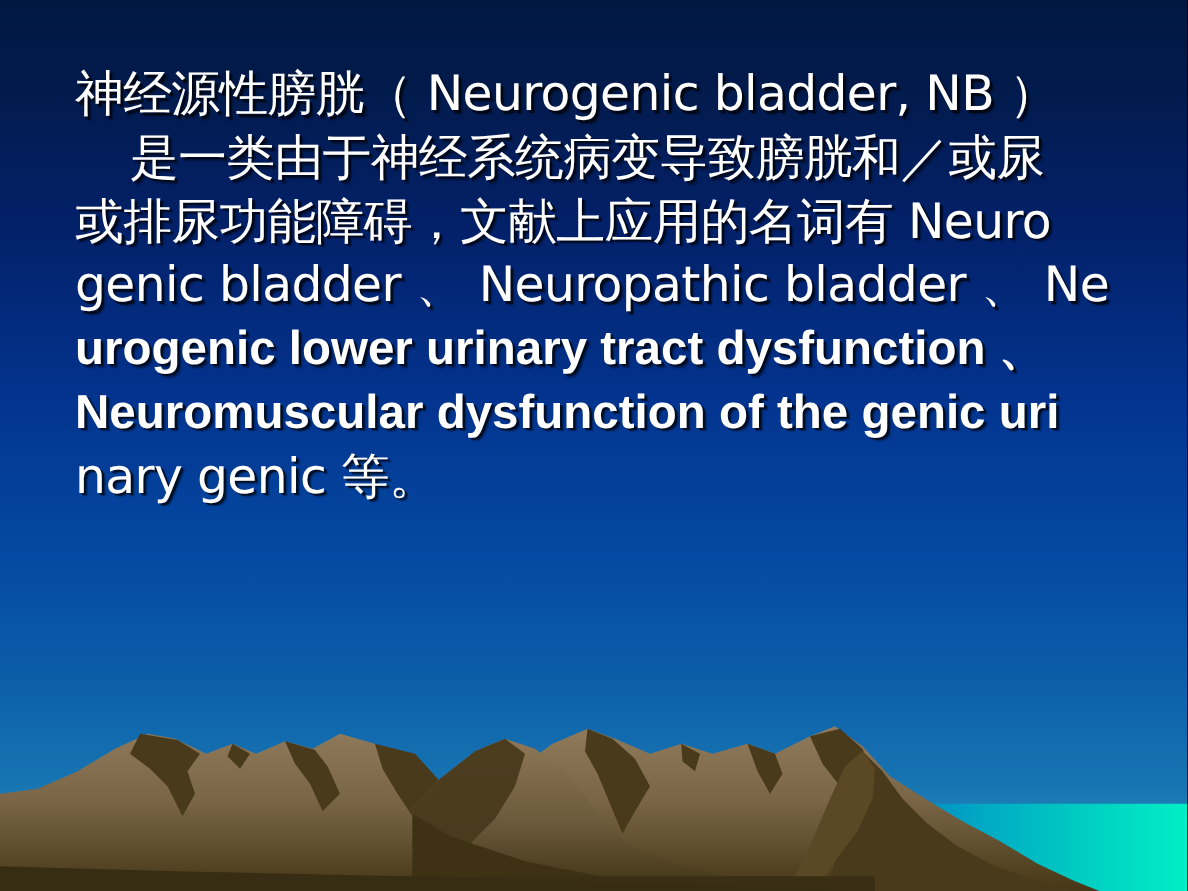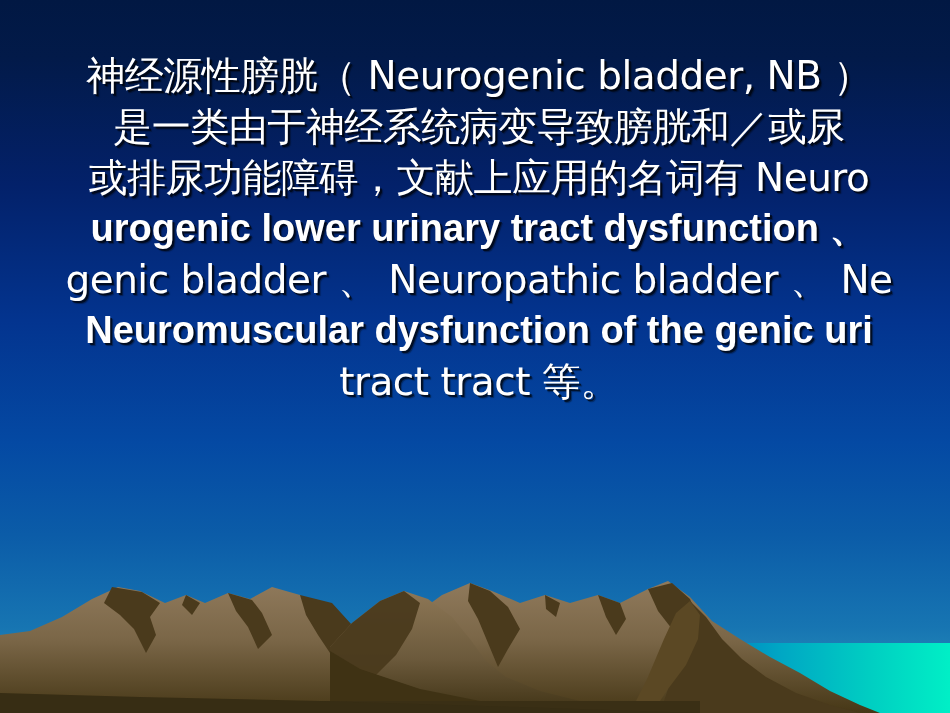--- a/index.html
+++ b/index.html
@@ -47,27 +47,27 @@
     display: block;
     color: #ffffff;
     font-size: 38px;
     line-height: 51px;
     font-weight: 700;
     letter-spacing: 0px;
     white-space: pre;
     text-shadow:
         2px 2px 0 rgba(0,0,0,0.62),
         3px 3px 1px rgba(0,0,0,0.35);
-    text-align: center;
   }
   .line.cjk {
     font-family: "DejaVu Sans", "Liberation Sans", sans-serif;
     font-weight: 400;
     font-size: 39px;
     letter-spacing: -0.5px;
+    margin-left: 44px;
   }
   .line.latin {
     font-family: "Liberation Sans", "DejaVu Sans", sans-serif;
     font-weight: 700;
     font-size: 38px;
   }
   .line.mixed {
     font-family: "DejaVu Sans", "Liberation Sans", sans-serif;
     font-weight: 400;
     font-size: 39px;
@@ -143,19 +143,19 @@
         <rect x="0" y="128" width="700" height="12" fill="#3a2f15"></rect>
         <path d="M0,120 L140,124 L320,128 L520,134 L700,140 L0,140 Z" fill="#372d14"></path>
       </g>
     </svg>
   </div>
 
   <div class="body-text">
     <span class="line mixed">神经源性膀胱（ Neurogenic bladder, NB ）</span>
     <span class="line cjk">是一类由于神经系统病变导致膀胱和／或尿</span>
     <span class="line mixed">或排尿功能障碍，文献上应用的名词有 Neuro</span>
+    <span class="line mixed">genic bladder 、 Neuropathic bladder 、 Ne</span>
     <span class="line latin">urogenic lower urinary tract dysfunction 、</span>
-    <span class="line mixed">genic bladder 、 Neuropathic bladder 、 Ne</span>
     <span class="line latin">Neuromuscular dysfunction of the genic uri</span>
-    <span class="line mixed">tract tract 等。</span>
+    <span class="line mixed">nary genic 等。</span>
   </div>
 
 </div>
 
 </body></html>

